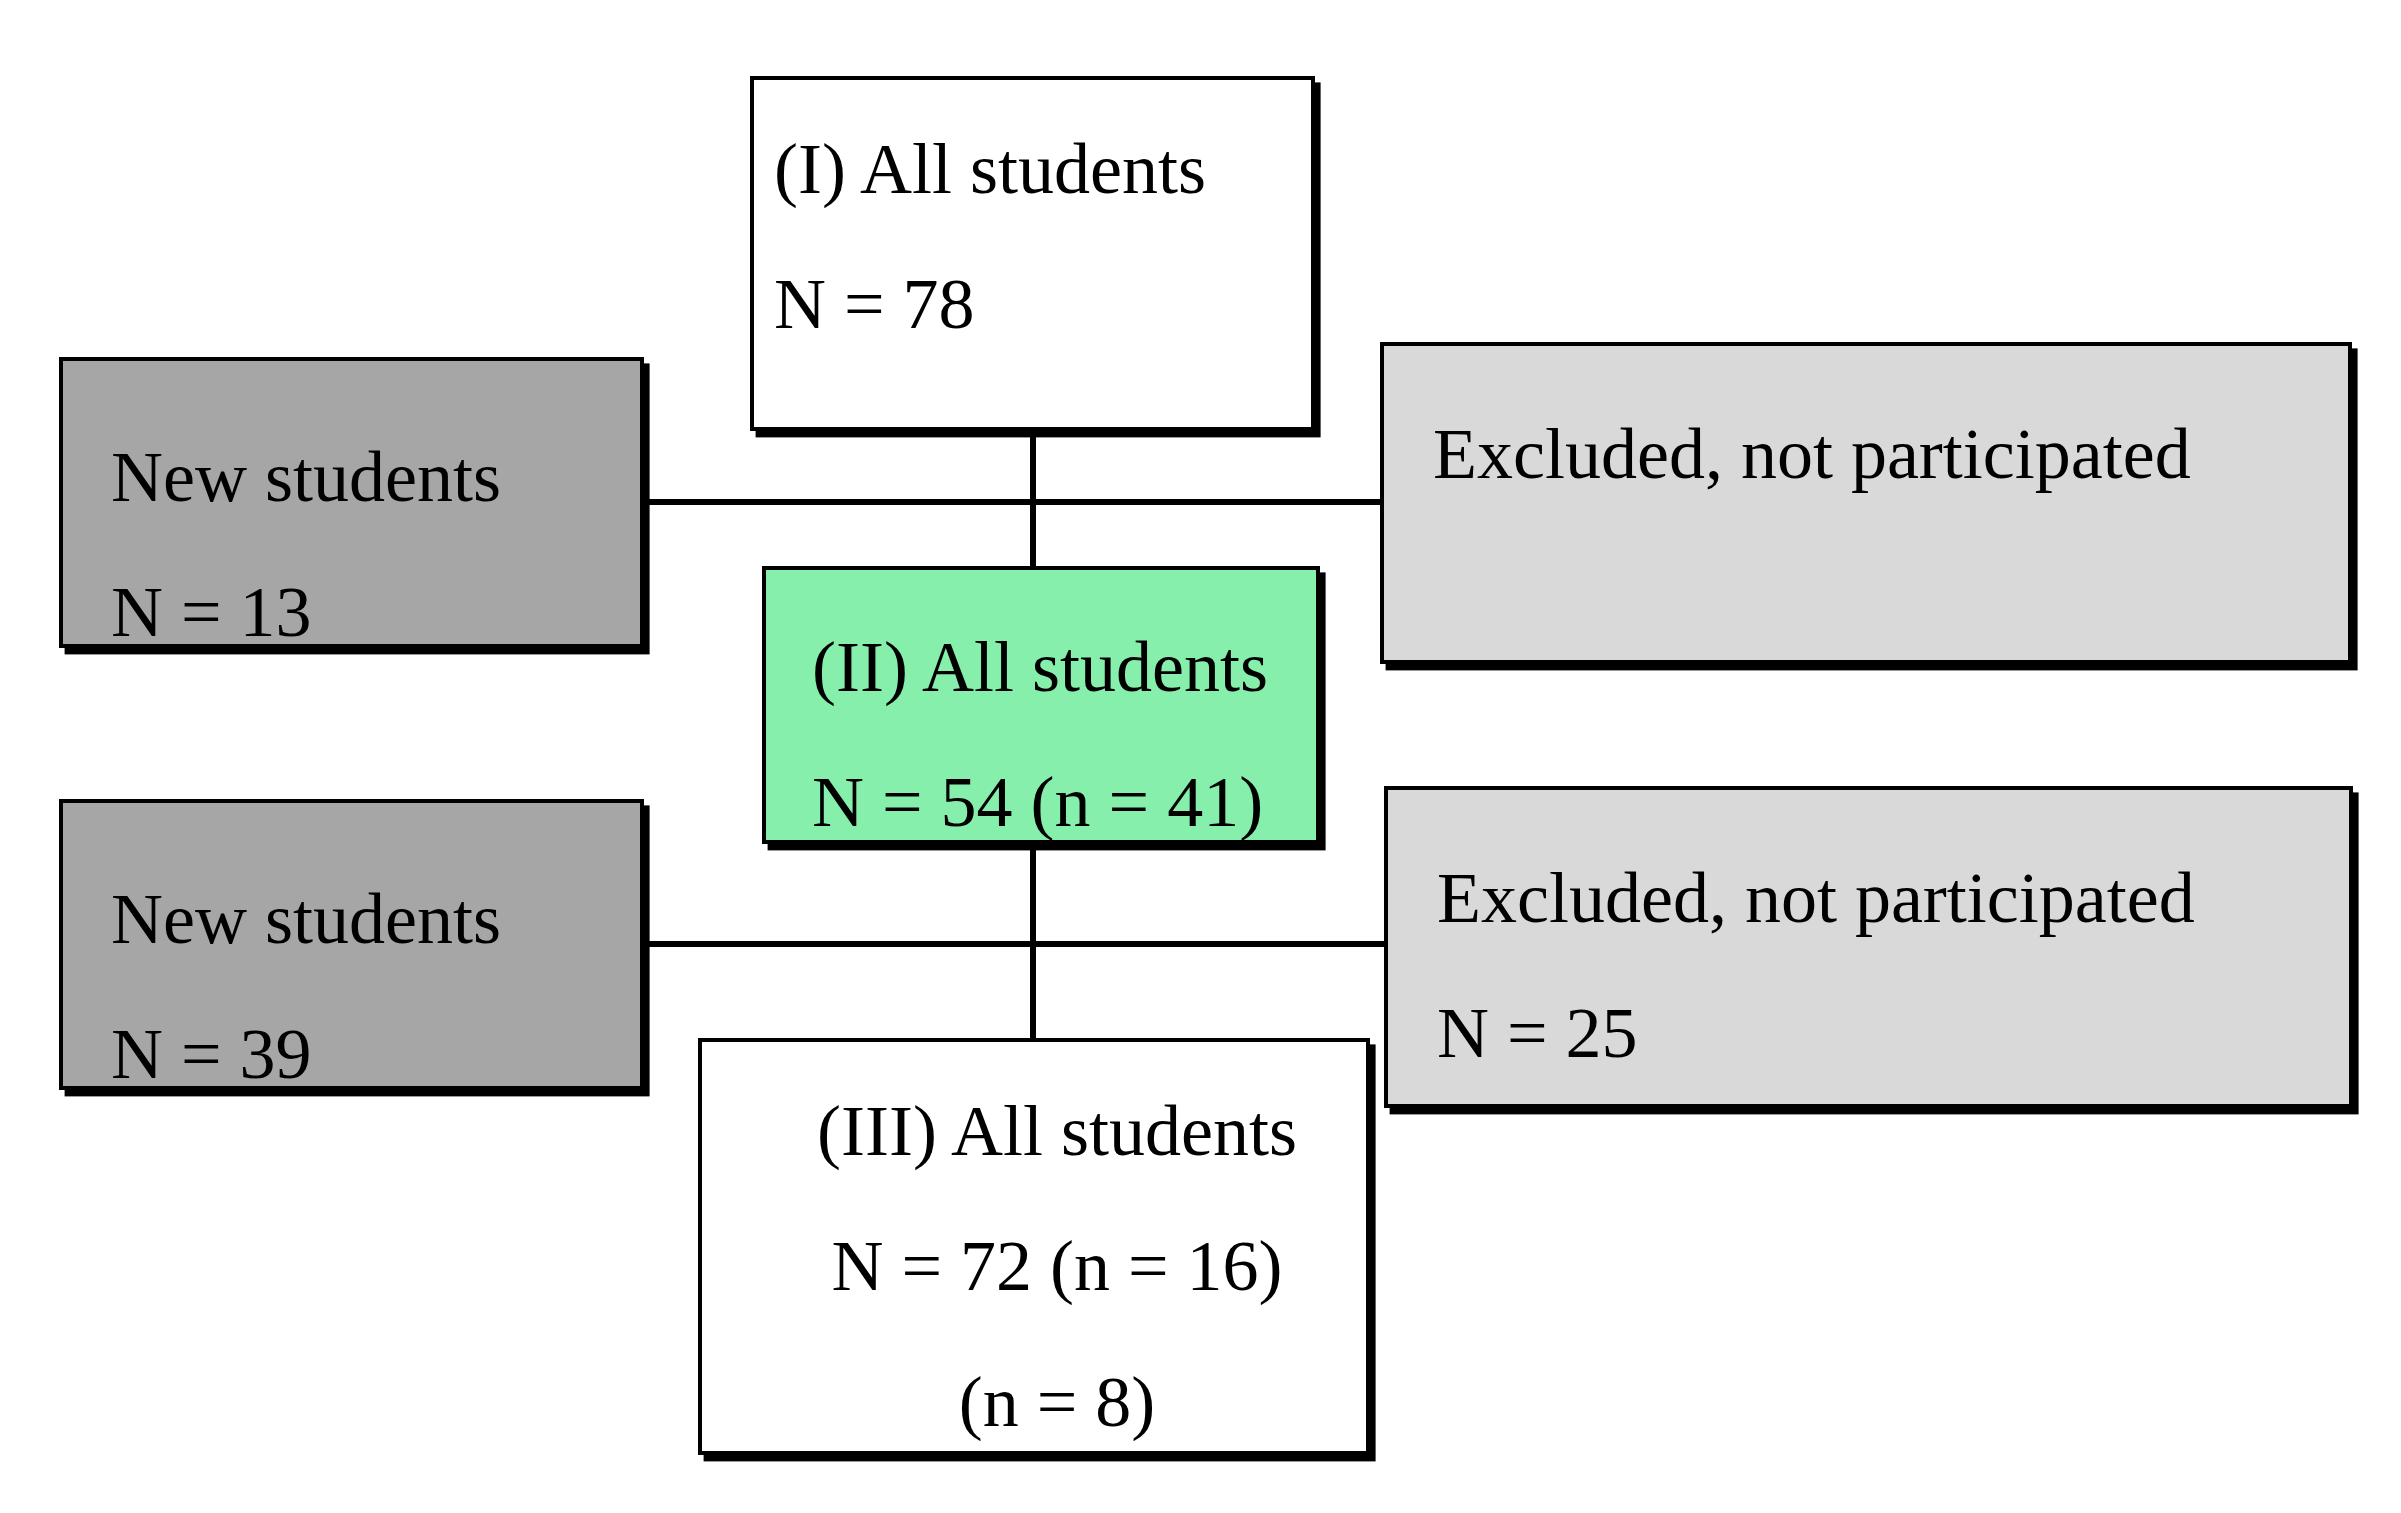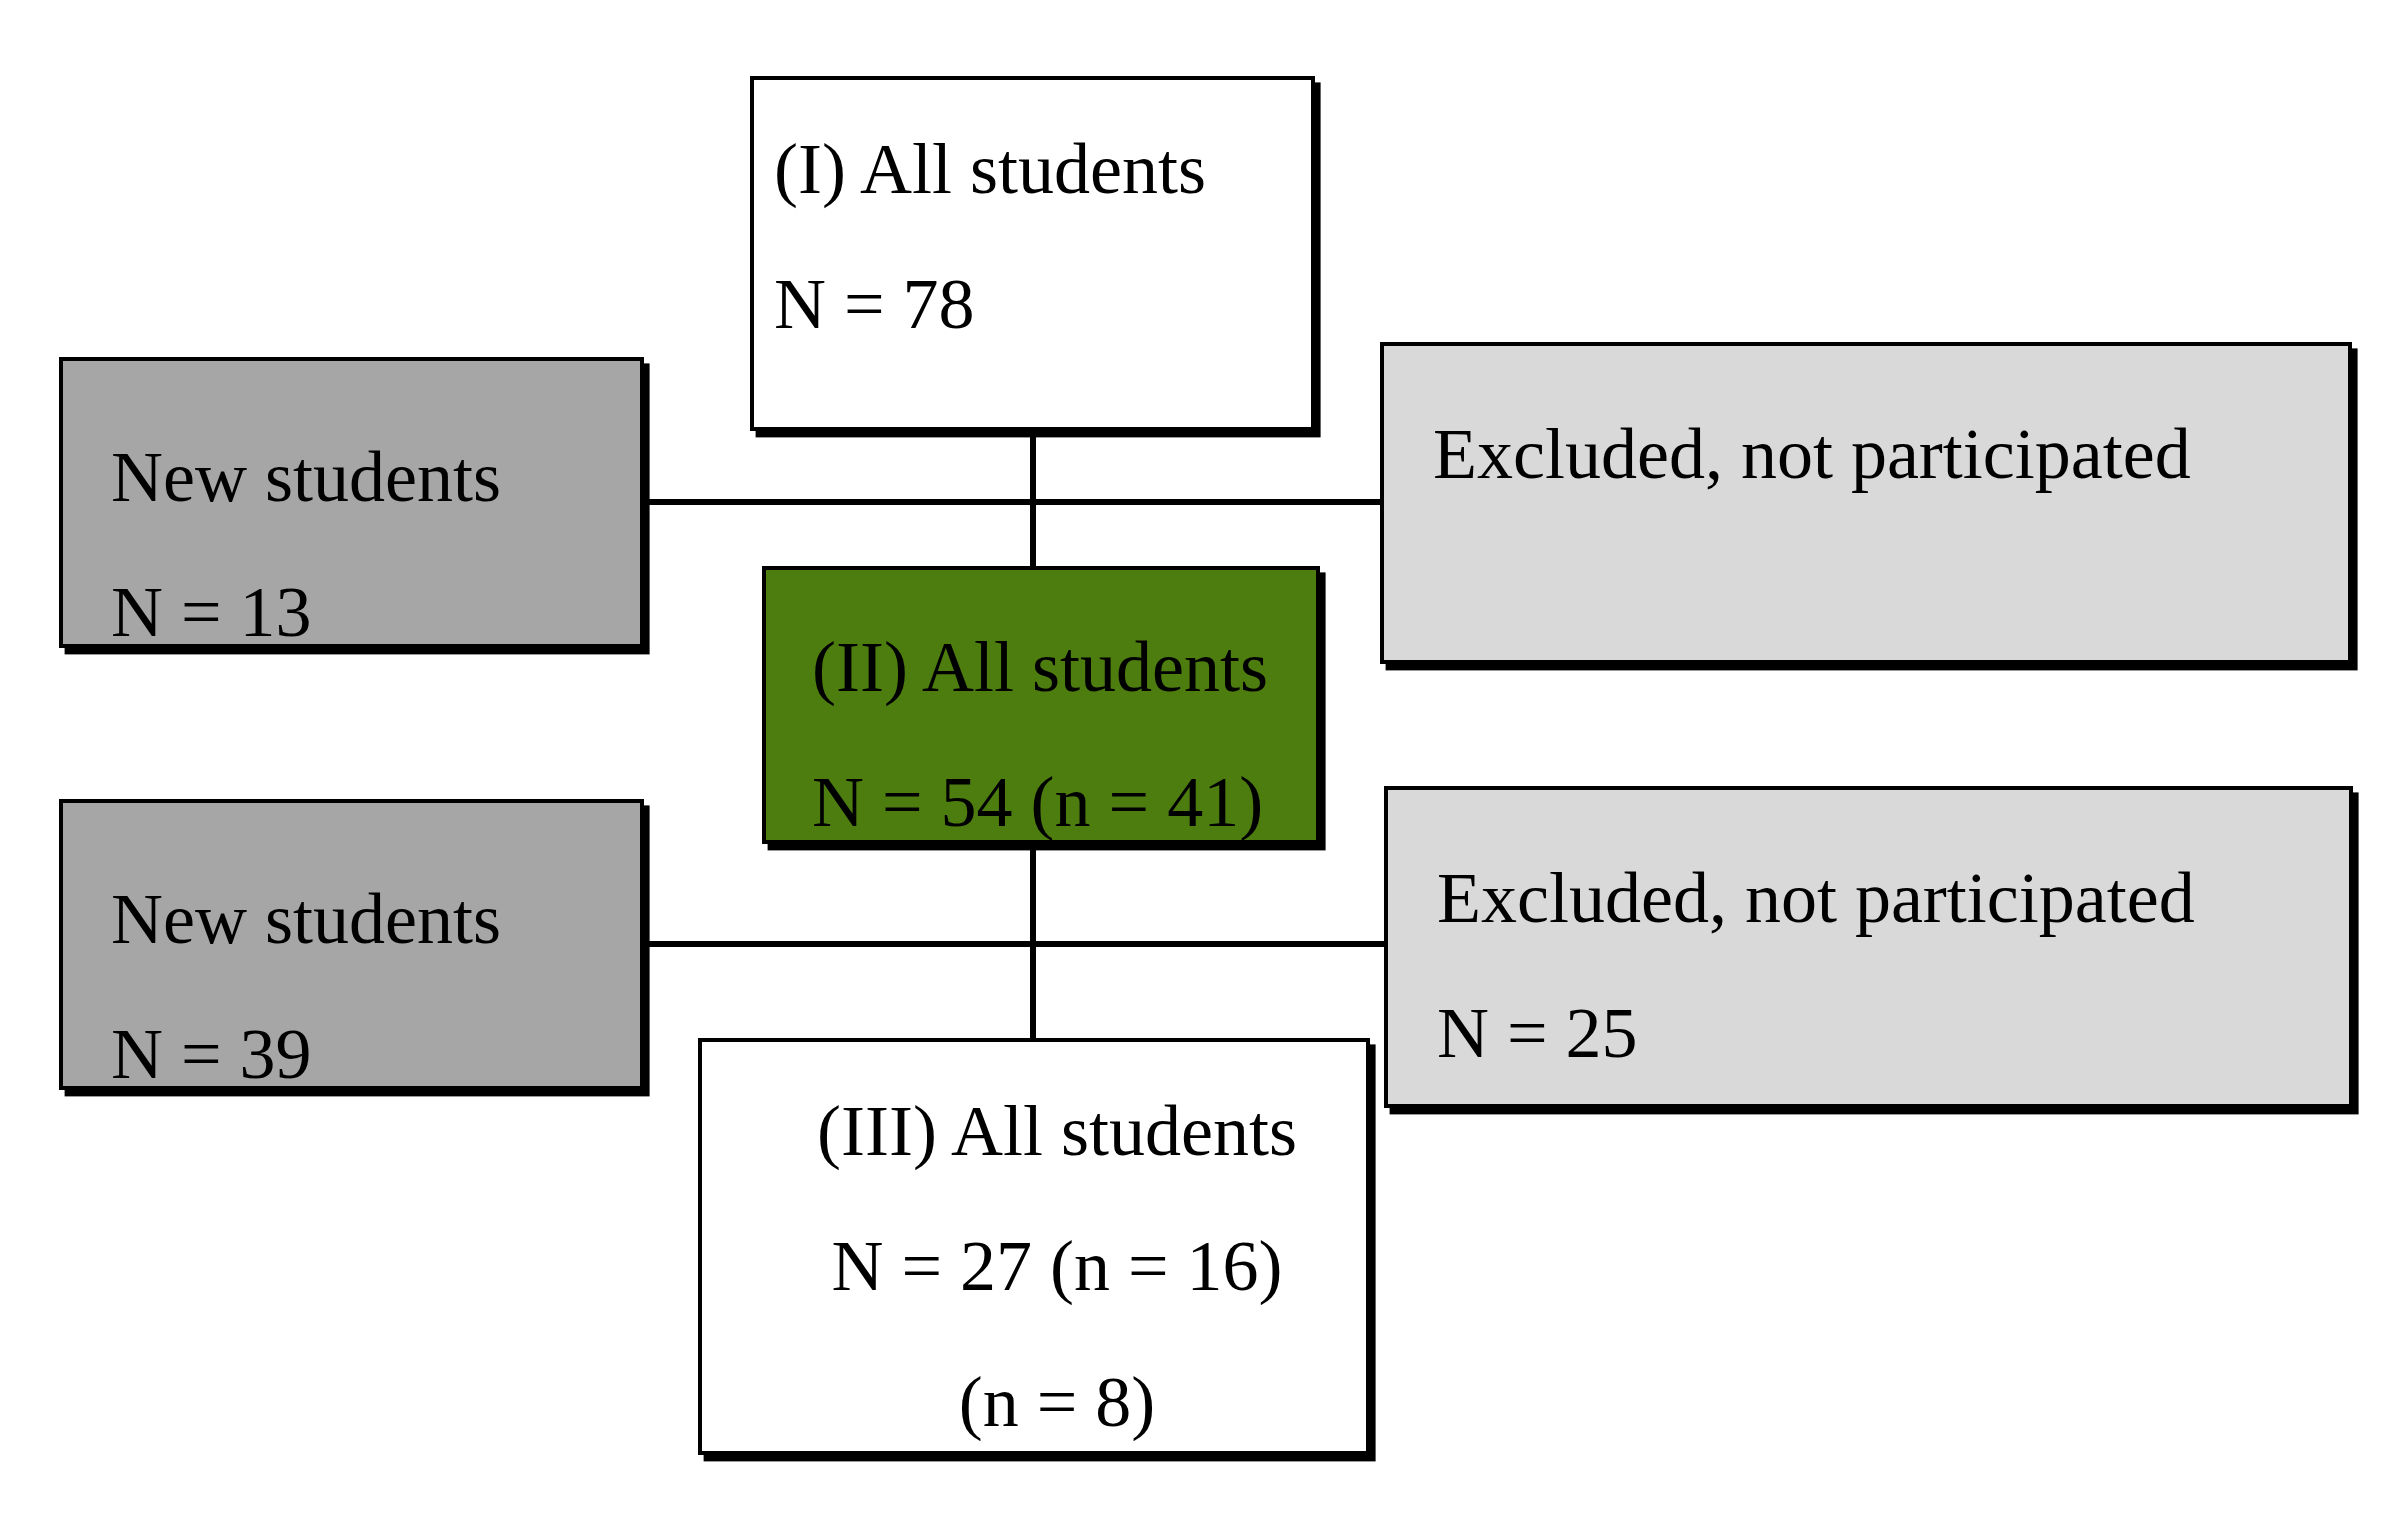--- a/index.html
+++ b/index.html
@@ -70,35 +70,35 @@
 
   <div class="box new1" style="background-color: rgb(166, 166, 166);">
     <span class="line">New students</span>
     <span class="line">N = 13</span>
   </div>
 
   <div class="box excl1" style="background-color: rgb(217, 217, 217);">
     <span class="line">Excluded, not participated</span>
   </div>
 
-  <div class="box stage2" style="background-color: #4d7c0f;">
+  <div class="box stage2" style="background-color: #86efac;">
     <span class="line">(II) All students</span>
     <span class="line">N = 54 (n = 41)</span>
   </div>
 
   <div class="box new2" style="background-color: rgb(166, 166, 166);">
     <span class="line">New students</span>
     <span class="line">N = 39</span>
   </div>
 
   <div class="box excl2" style="background-color: rgb(217, 217, 217);">
     <span class="line">Excluded, not participated</span>
     <span class="line">N = 25</span>
   </div>
 
   <div class="box stage3" style="background-color: rgb(255, 255, 255); text-align: center;">
     <span class="line">(III) All students</span>
-    <span class="line">N = 27 (n = 16)</span>
+    <span class="line">N = 72 (n = 16)</span>
     <span class="line">(n = 8)</span>
   </div>
 
 </div>
 
 
 </body></html>

